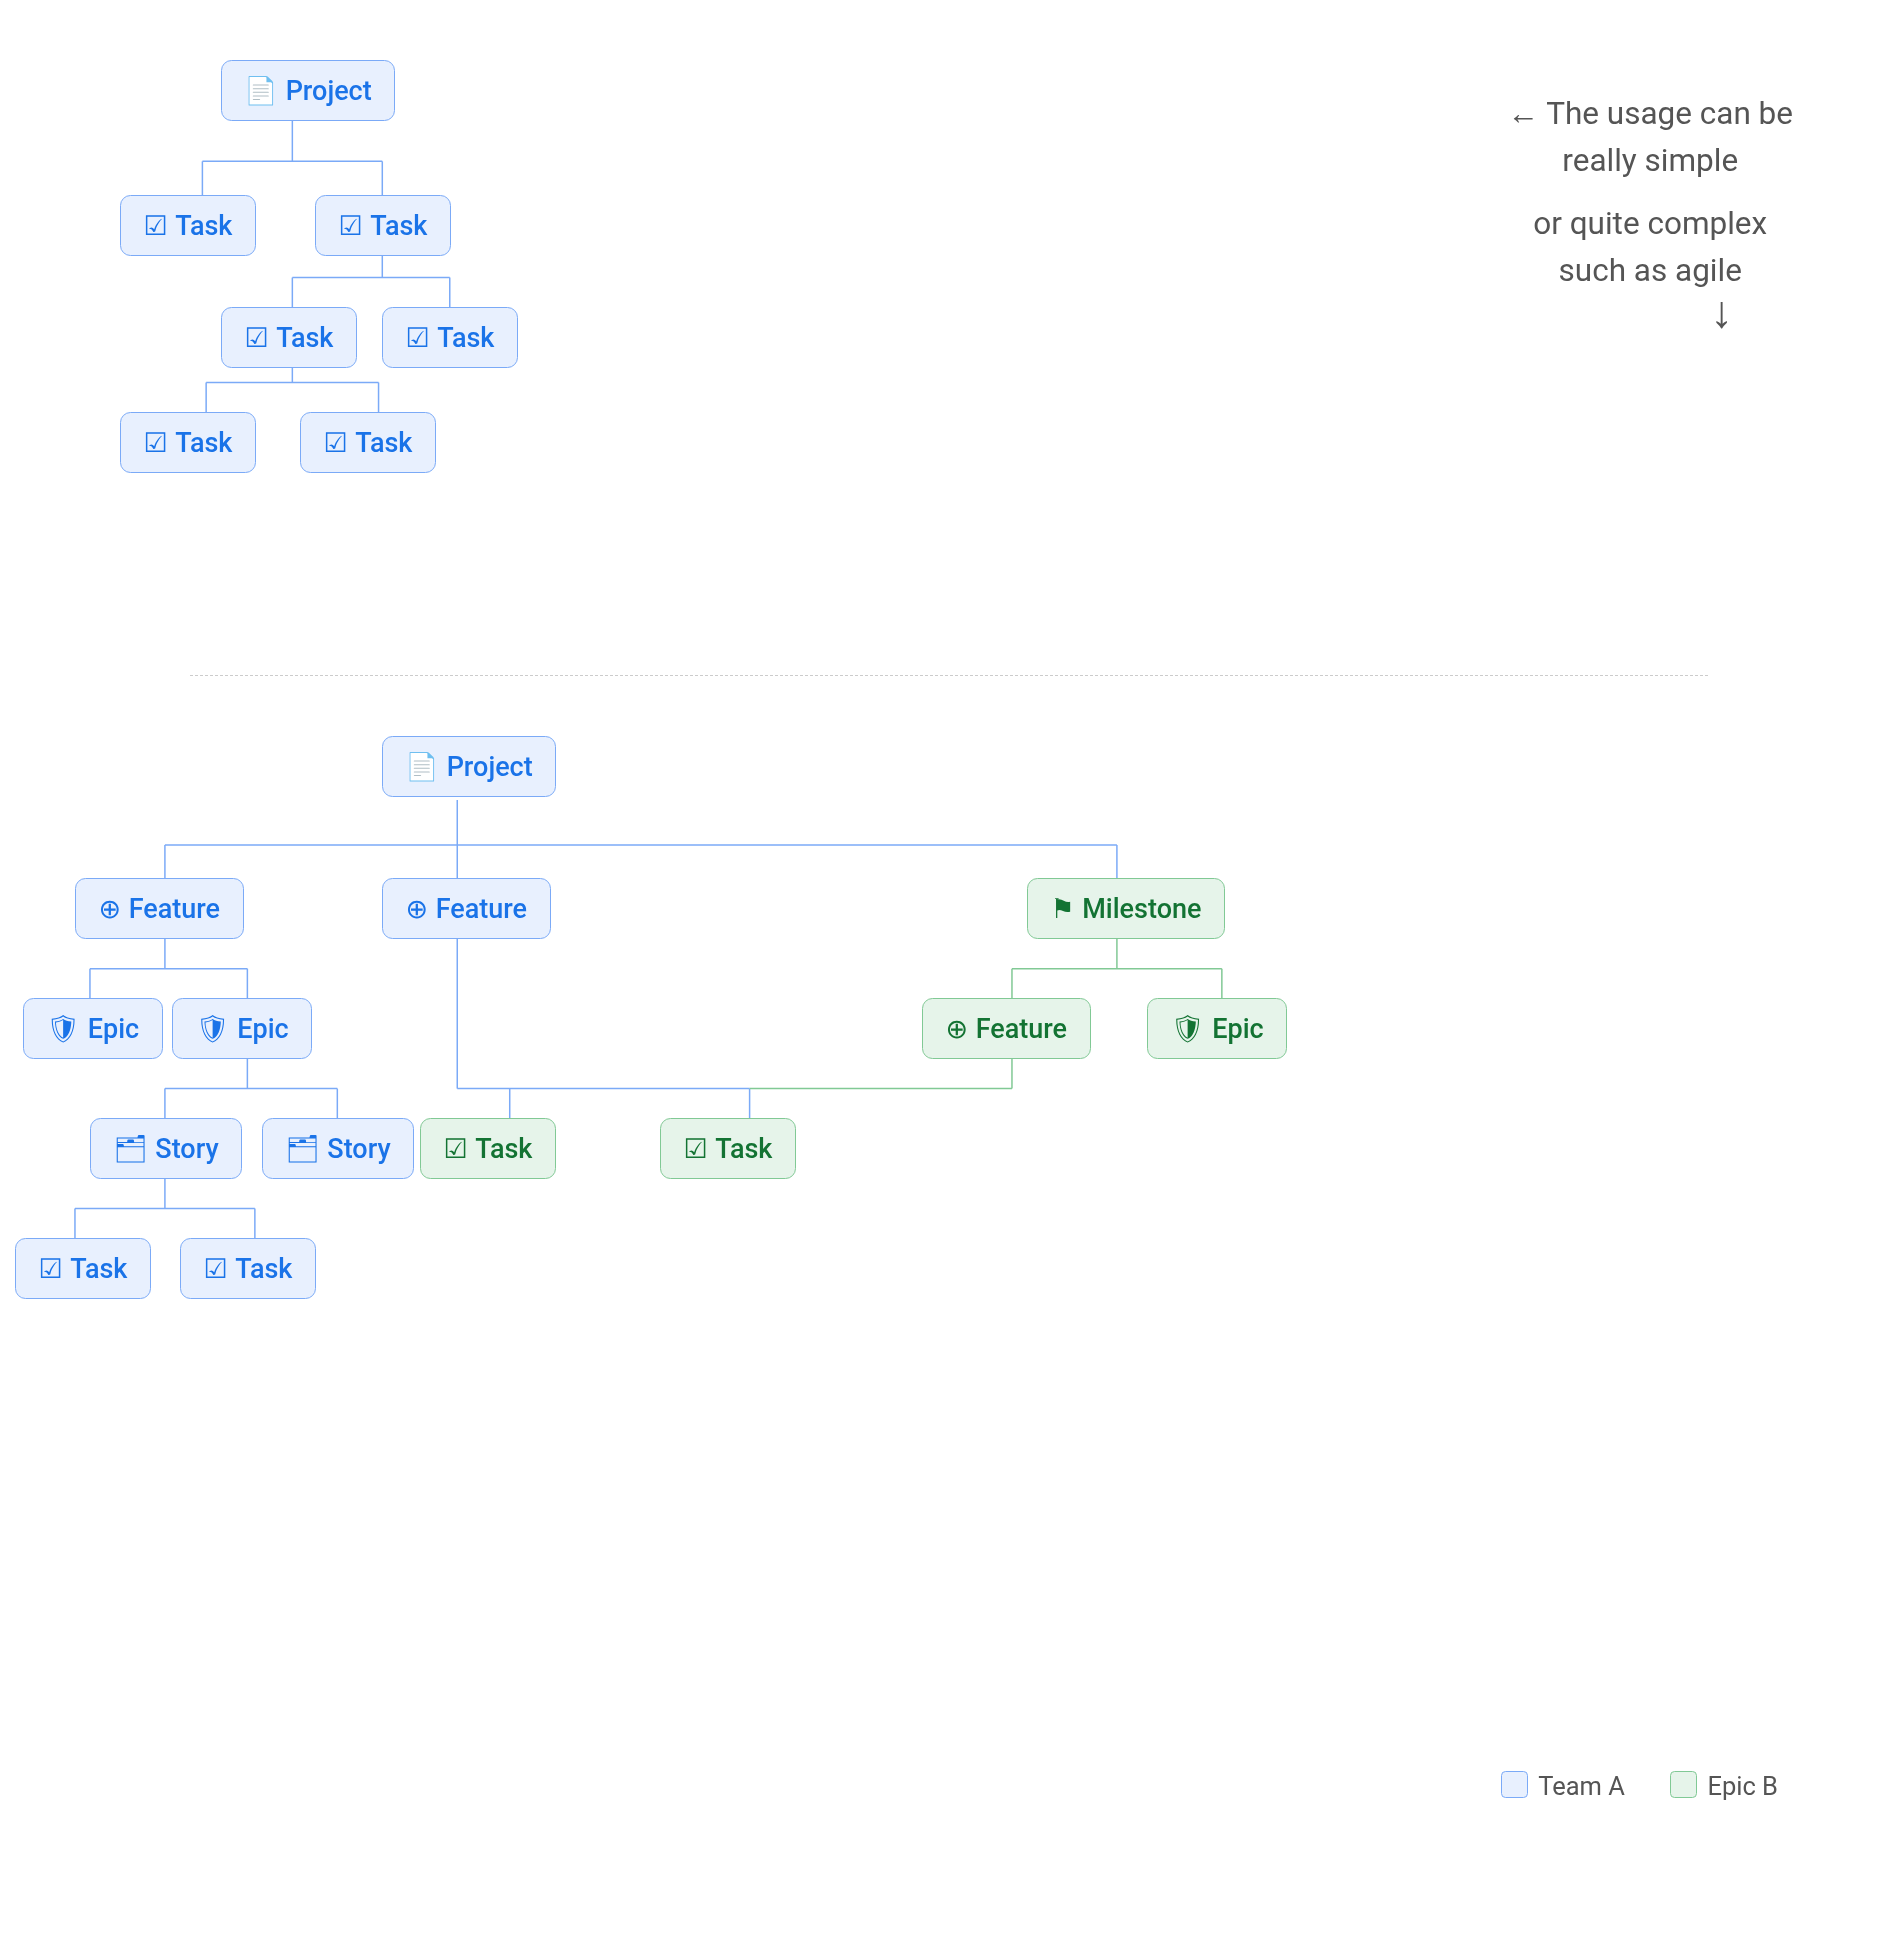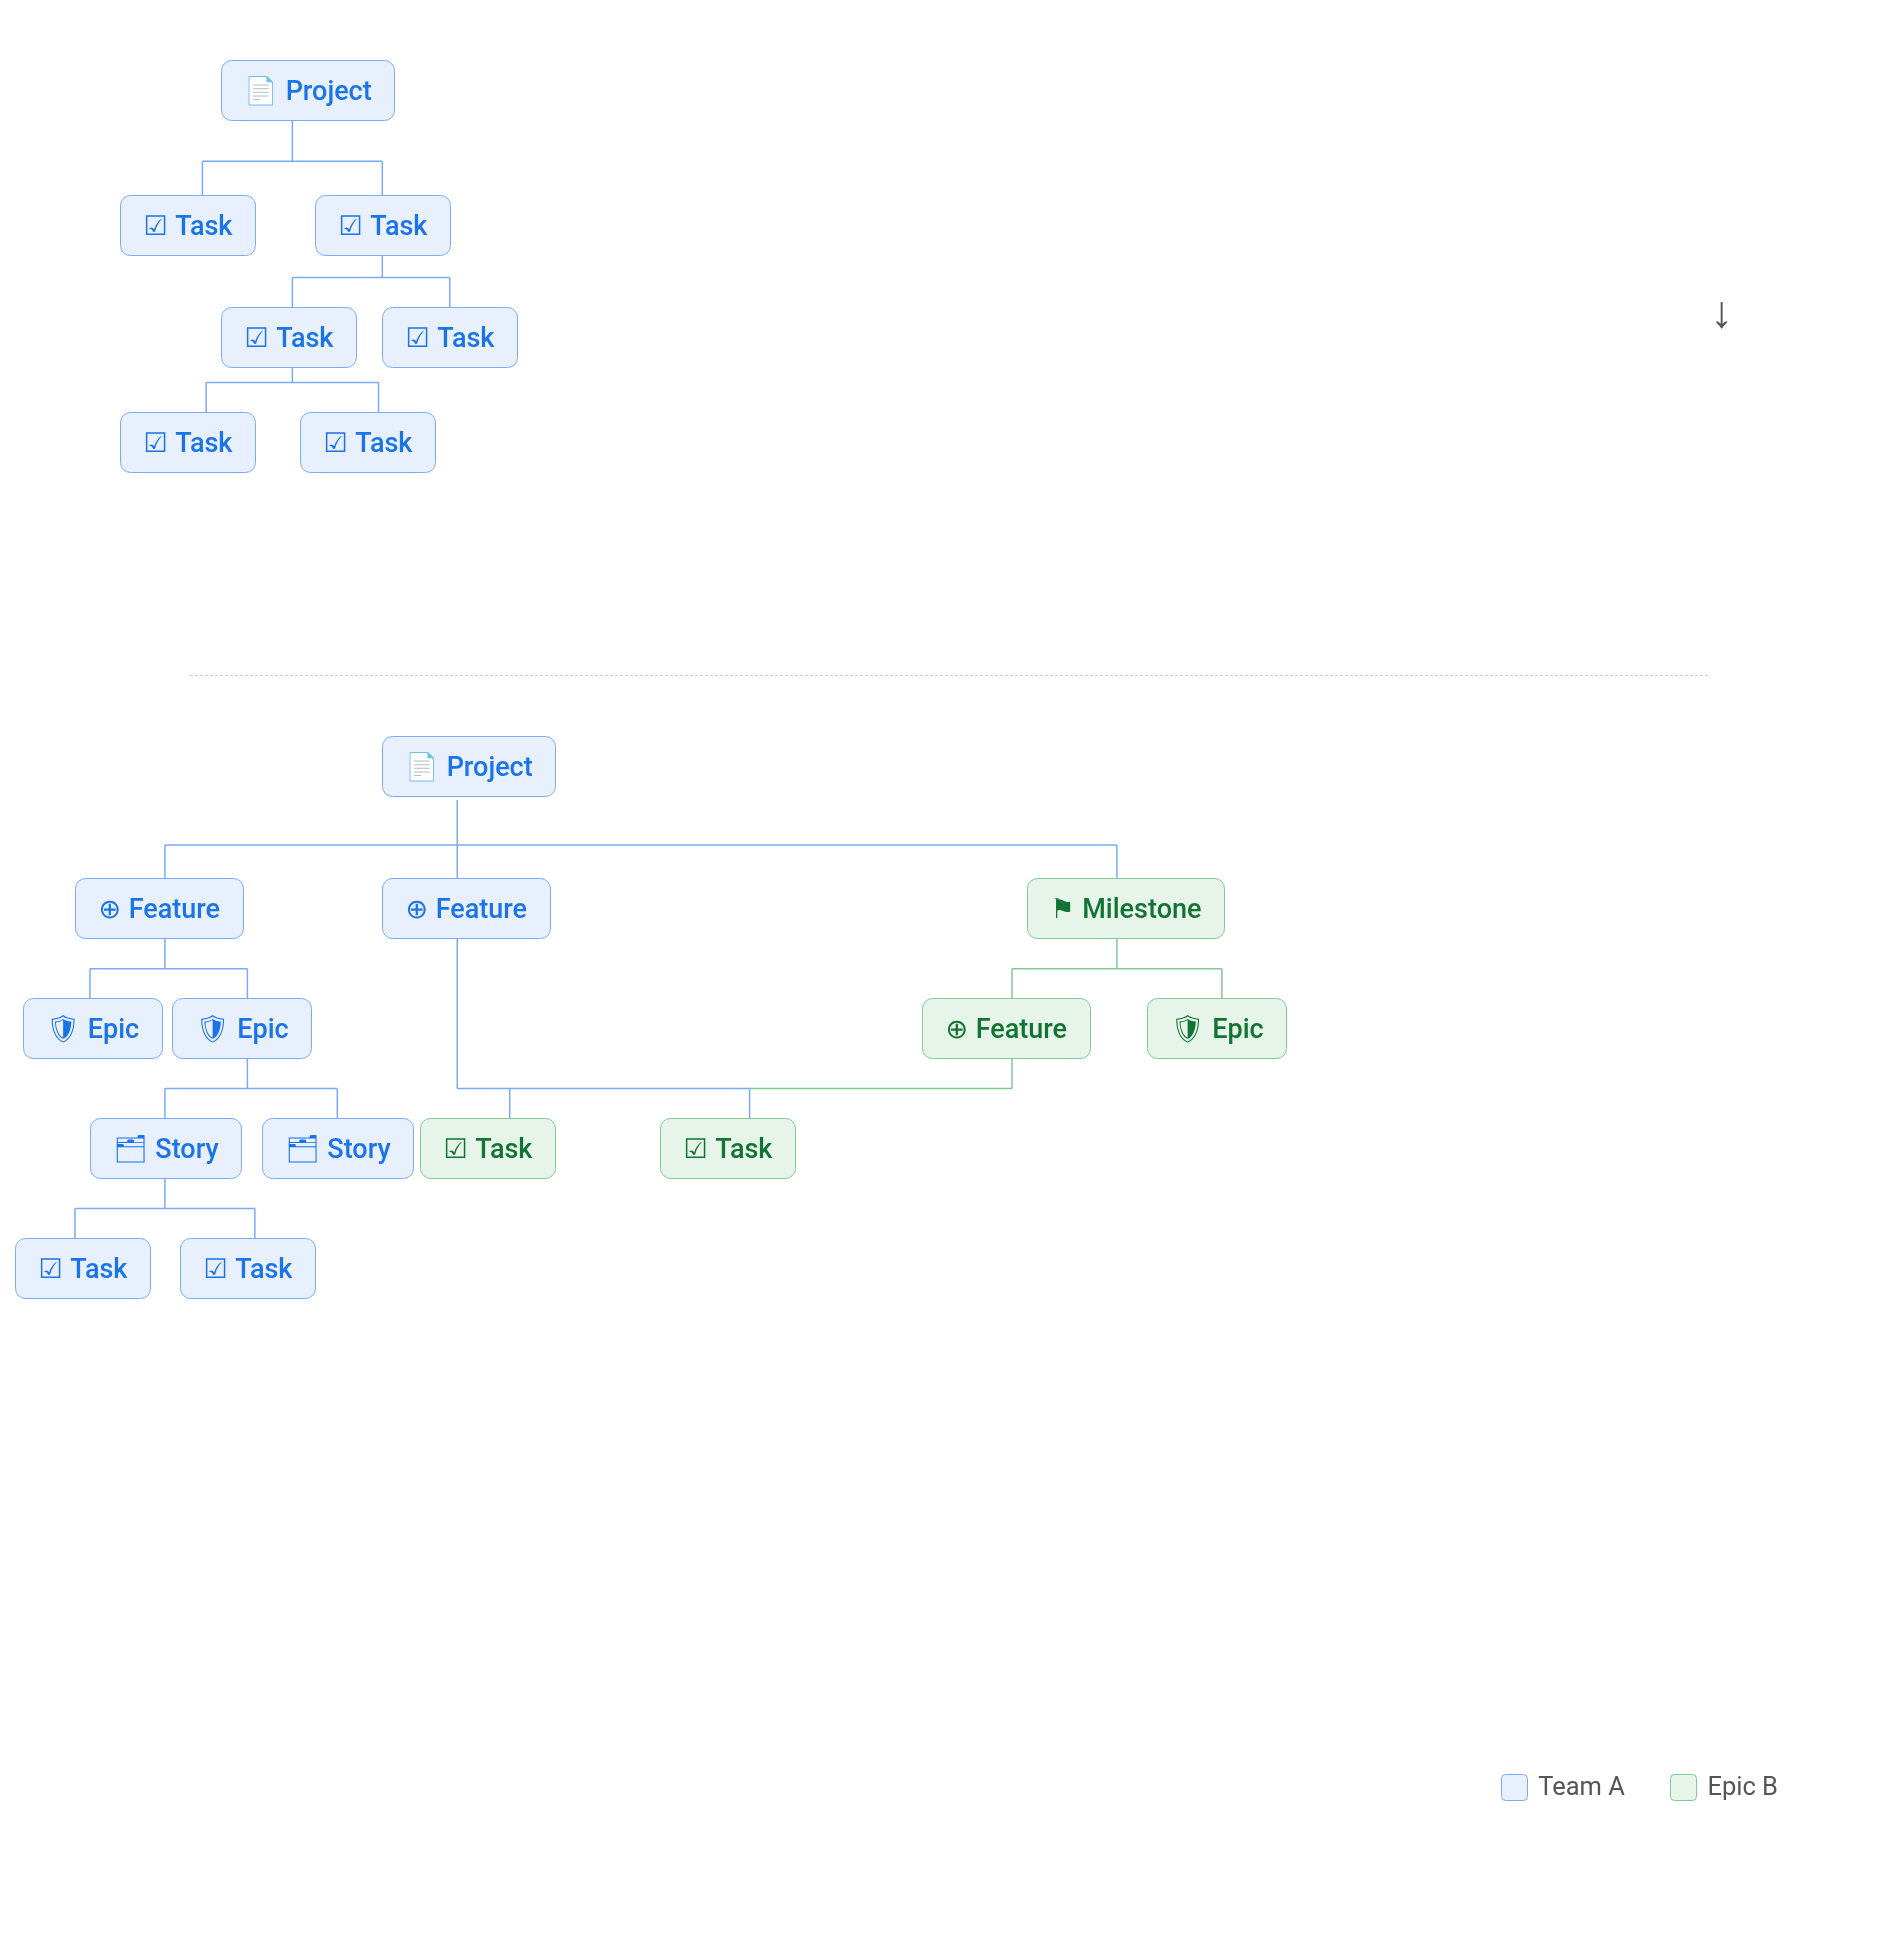--- a/index.html
+++ b/index.html
@@ -94,21 +94,21 @@
       bottom: 45px;
       display: flex;
       gap: 45px;
       font-size: 25.5px;
       color: #555;
       align-items: center;
     }
 
     .legend-item {
       display: flex;
-      align-items: flex-end;
+      align-items: flex-start;
       gap: 10.5px;
     }
 
     .legend-swatch-blue {
       width: 27px;
       height: 27px;
       border-radius: 4.5px;
       background: #e8f0fe;
       border: 1.5px solid #7baaf7;
     }
@@ -188,20 +188,26 @@
   <div class="node node-blue" style="left:120px; top:412px;">
     <span>☑</span>
     <span>Task</span>
   </div>
 
   <div class="node node-blue" style="left:300px; top:412px;">
     <span>☑</span>
     <span>Task</span>
   </div>
 
+  <div class="annotation-text">
+    <div>← The usage can be</div>
+    <div>really simple</div>
+    <div style="margin-top:15px;">or quite complex</div>
+    <div>such as agile</div>
+  </div>
 
   <div class="arrow-down">↓</div>
 </div>
 
 <hr class="divider">
 
 <div class="bottom-diagram diagram-area" style="height:1170px;">
   <svg class="connector-svg" viewBox="0 0 2532 1560" width="1898" height="1170">
 
     <line x1="610" y1="165" x2="610" y2="225" stroke="#7baaf7" stroke-width="2"></line>

